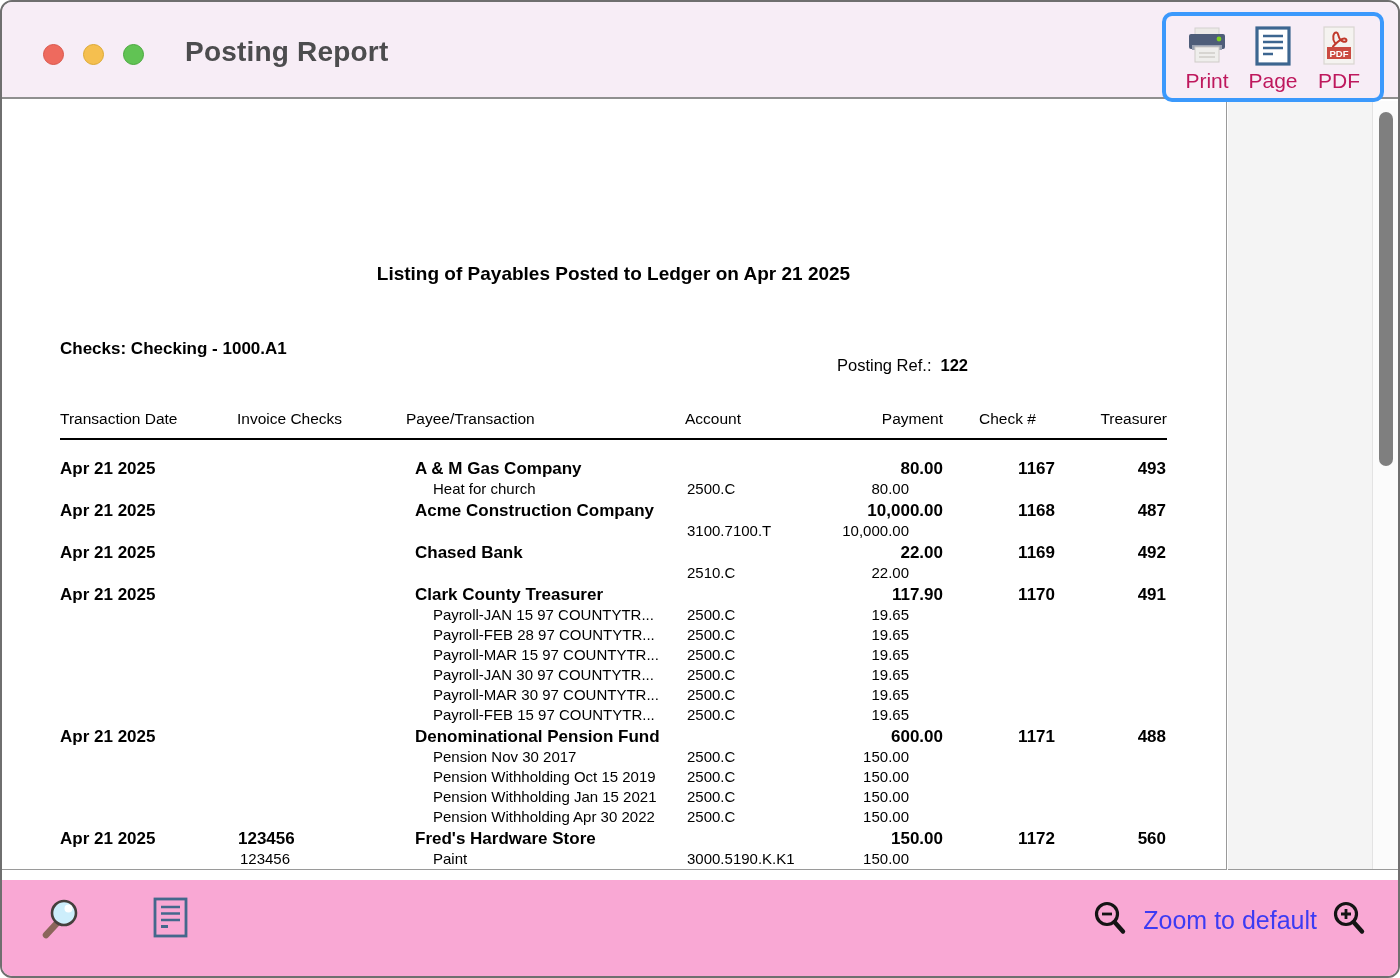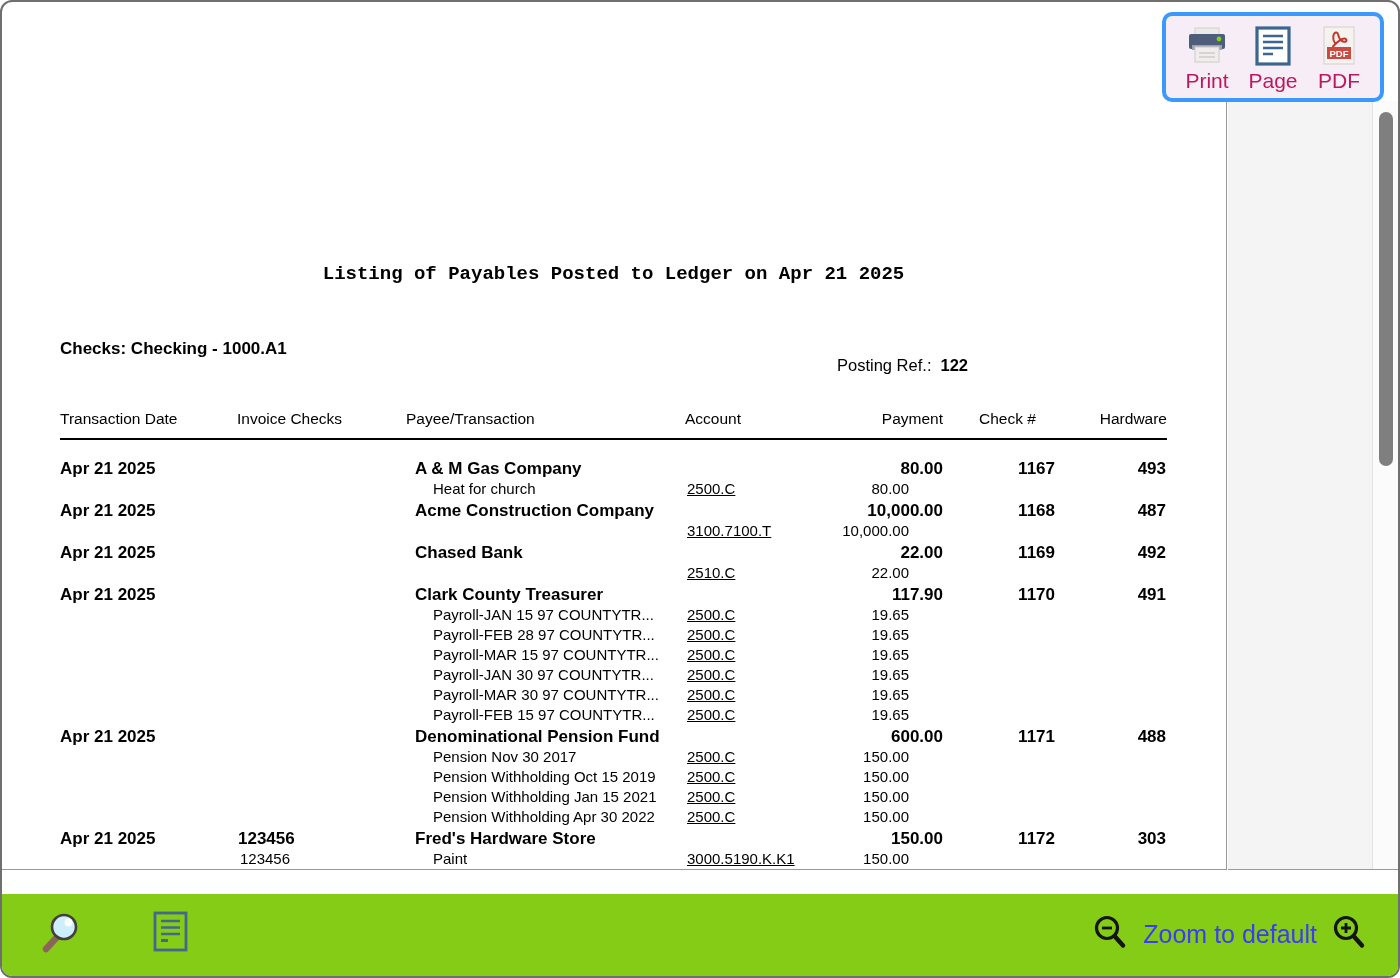--- a/index.html
+++ b/index.html
@@ -53,21 +53,21 @@
   }
   .scroll-thumb{
     position:absolute; left:6px; top:11px; width:14px; height:354px;
     background:#7f7f7f; border-radius:7px;
   }
 
   
   .report-content{position:absolute; left:58px; top:0; width:1107px; color:#000;}
   .report-title{
     position:absolute; left:0; top:162px; width:1107px; text-align:center;
-    font-size:19px; font-weight:700;font-family:Liberation Mono, monospace;
+    font-size:19px; font-weight:700;
   }
   .meta-row{position:absolute; left:0; top:238px; width:1107px; height:20px;}
   .checks-label{position:absolute; left:0; top:0; font-size:17px; font-weight:700; white-space:nowrap;}
   .posting-ref{position:absolute; left:777px; top:17px; font-size:16.5px; white-space:nowrap;}
   .posting-ref .val{font-weight:700; margin-left:9px;}
 
   .header-row{position:absolute; left:0; top:309px; width:1107px; height:20px; font-size:15.5px;}
   .header-row span{position:absolute; top:0; white-space:nowrap;}
   .h-date{left:0;}
   .h-invoice{left:177px;}
@@ -81,39 +81,45 @@
   .rows{position:absolute; left:0; top:356px; width:1107px;}
   .row{position:relative; height:20px; line-height:20px;}
   .row.main{margin-top:2px; font-size:17px; font-weight:700;}
   .row.detail{font-size:15px; font-weight:400;}
   .row span{position:absolute; top:0; white-space:nowrap;}
   .c-date{left:0;}
   .c-invoice{left:178px;}
   .c-invoice-d{left:180px;}
   .c-payee{left:355px;}
   .c-desc{left:373px;}
-  .c-account{left:627px;text-decoration:underline;}
+  .c-account{left:627px;}
   .c-payment{right:224px;}
   .c-amount{right:258px;}
   .c-check{right:112px;text-align:center;}
   .c-ref{right:1px;}
 
   
   .bottom-bar{
-    position:absolute; left:0; right:0; bottom:0; height:82px; background:#84cc16;
+    position:absolute; left:0; right:0; bottom:0; height:96px; background:#f9a8d4;
   }
   .bb-left{position:absolute; left:36px; top:14px; display:flex; gap:70px; align-items:center;}
   .zoom-controls{position:absolute; right:30px; top:20px; display:flex; align-items:center; gap:14px;}
   .zoom-link{font-size:25px; color:#3d3bf3;}
 </style>
 </head>
 <body>
 
 <div class="window">
 
+  <div class="titlebar">
+    <div class="tl tl-red"></div>
+    <div class="tl tl-yellow"></div>
+    <div class="tl tl-green"></div>
+    <div class="window-title">Posting Report</div>
+  </div>
 
   <div class="toolbar-box">
     <div class="tb-btn">
       <div class="tb-icon">
         <svg width="44" height="40" viewBox="0 0 44 40">
           <rect x="10" y="2" width="24" height="9" fill="#eceae7" stroke="#d4d2cf" stroke-width="1"></rect>
           <rect x="4" y="8" width="36" height="15" rx="2" fill="#4e5d79"></rect>
           <circle cx="34" cy="13" r="2.4" fill="#7ed321"></circle>
           <rect x="7" y="19" width="30" height="5" fill="#9aa2b2"></rect>
           <rect x="10" y="21" width="24" height="15" fill="#efeeec" stroke="#cfccc8" stroke-width="1"></rect>
@@ -160,21 +166,21 @@
           </span>
         </div>
 
         <div class="header-row">
           <span class="h-date">Transaction Date</span>
           <span class="h-invoice">Invoice Checks</span>
           <span class="h-payee">Payee/Transaction</span>
           <span class="h-account">Account</span>
           <span class="h-payment">Payment</span>
           <span class="h-check">Check #</span>
-          <span class="h-ref">Hardware</span>
+          <span class="h-ref">Treasurer</span>
         </div>
         <div class="header-rule"></div>
 
         <div class="rows">
             <div class="row main">
               <span class="c-date">Apr 21 2025</span>
               <span class="c-payee">A &amp; M Gas Company</span>
               <span class="c-payment">80.00</span>
               <span class="c-check">1167</span>
               <span class="c-ref">493</span>
@@ -269,21 +275,21 @@
               <span class="c-desc">Pension Withholding Apr 30 2022</span>
               <span class="c-account">2500.C</span>
               <span class="c-amount">150.00</span>
             </div>
             <div class="row main">
               <span class="c-date">Apr 21 2025</span>
               <span class="c-invoice">123456</span>
               <span class="c-payee">Fred's Hardware Store</span>
               <span class="c-payment">150.00</span>
               <span class="c-check">1172</span>
-              <span class="c-ref">303</span>
+              <span class="c-ref">560</span>
             </div>
             <div class="row detail">
               <span class="c-invoice-d">123456</span>
               <span class="c-desc">Paint</span>
               <span class="c-account">3000.5190.K.K1</span>
               <span class="c-amount">150.00</span>
             </div>
           </div>
       </div>
     </div>

